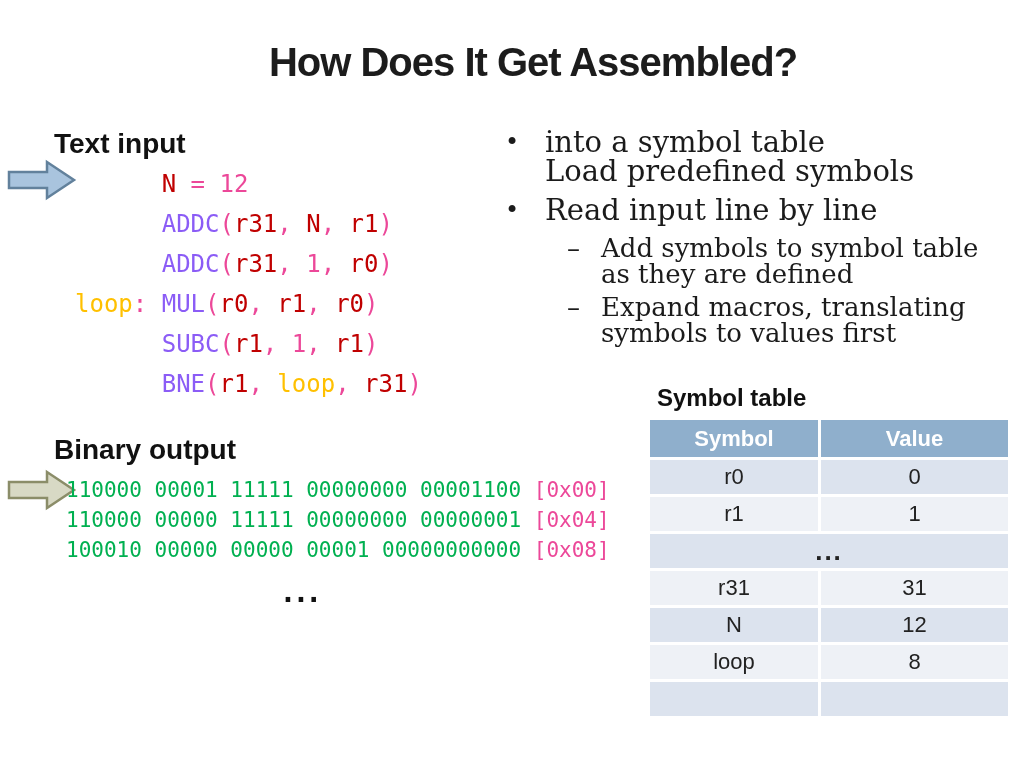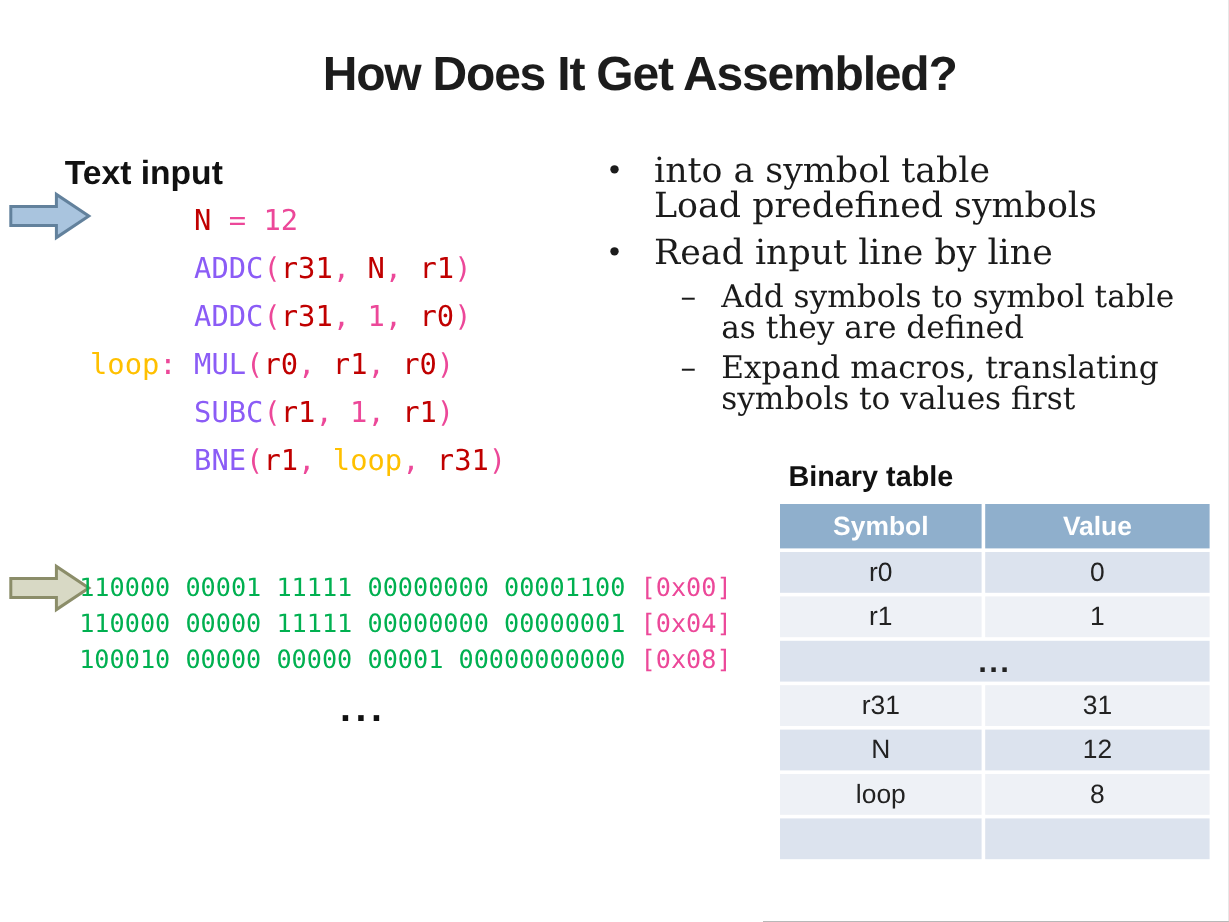--- a/index.html
+++ b/index.html
@@ -77,20 +77,21 @@
 
   <div id="code-block">
     <div class="code-line"><span class="tok-k">      </span><span class="tok-r">N</span><span class="tok-k"> = 12</span></div>
     <div class="code-line"><span class="tok-k">      </span><span class="tok-b">ADDC</span><span class="tok-k">(</span><span class="tok-r">r31</span><span class="tok-k">, </span><span class="tok-r">N</span><span class="tok-k">, </span><span class="tok-r">r1</span><span class="tok-k">)</span></div>
     <div class="code-line"><span class="tok-k">      </span><span class="tok-b">ADDC</span><span class="tok-k">(</span><span class="tok-r">r31</span><span class="tok-k">, 1, </span><span class="tok-r">r0</span><span class="tok-k">)</span></div>
     <div class="code-line"><span class="tok-y">loop</span><span class="tok-k">: </span><span class="tok-b">MUL</span><span class="tok-k">(</span><span class="tok-r">r0</span><span class="tok-k">, </span><span class="tok-r">r1</span><span class="tok-k">, </span><span class="tok-r">r0</span><span class="tok-k">)</span></div>
     <div class="code-line"><span class="tok-k">      </span><span class="tok-b">SUBC</span><span class="tok-k">(</span><span class="tok-r">r1</span><span class="tok-k">, 1, </span><span class="tok-r">r1</span><span class="tok-k">)</span></div>
     <div class="code-line"><span class="tok-k">      </span><span class="tok-b">BNE</span><span class="tok-k">(</span><span class="tok-r">r1</span><span class="tok-k">, </span><span class="tok-y">loop</span><span class="tok-k">, </span><span class="tok-r">r31</span><span class="tok-k">)</span></div>
   </div>
 
+  <div id="binary-output-label" class="section-label">Binary output</div>
 
   <svg id="arrow-binary" class="block-arrow" viewBox="0 0 72 44">
     <polygon points="3,14 41,14 41,4 68,22 41,40 41,30 3,30" fill="#D8D9C5" stroke="#8B8D69" stroke-width="2.5" stroke-linejoin="miter"></polygon>
   </svg>
 
   <div id="binary-block">
     <div class="code-line"><span class="tok-g">110000 00001 11111 00000000 00001100 </span><span class="tok-k">[0x00]</span></div>
     <div class="code-line"><span class="tok-g">110000 00000 11111 00000000 00000001 </span><span class="tok-k">[0x04]</span></div>
     <div class="code-line"><span class="tok-g">100010 00000 00000 00001 00000000000 </span><span class="tok-k">[0x08]</span></div>
   </div>
@@ -120,21 +121,21 @@
     </div>
     <div class="bullet-item lvl2">
       <span class="bullet-marker">–</span>
       <span class="bullet-lines">
         <div>Expand macros, translating</div>
         <div>symbols to values first</div>
       </span>
     </div>
   </div>
 
-  <div id="symtab-title">Binary table</div>
+  <div id="symtab-title">Symbol table</div>
 
   <div id="symtab">
     <div class="t-row header">
       <div class="t-cell c1">Symbol</div>
       <div class="t-cell c2">Value</div>
     </div>
     <div class="t-row row-dark">
       <div class="t-cell c1">r0</div>
       <div class="t-cell c2">0</div>
     </div>

